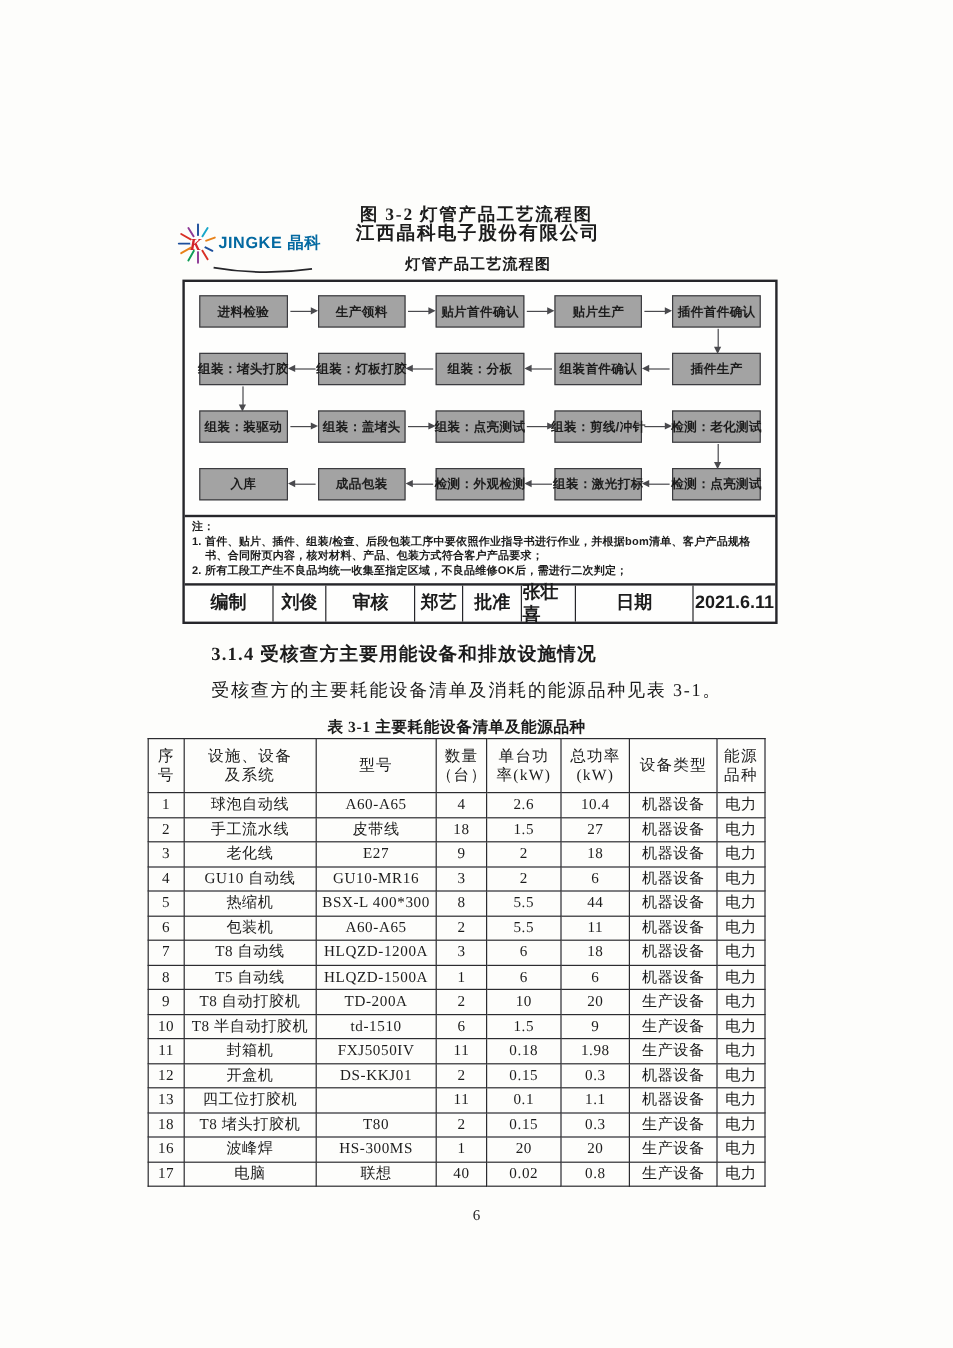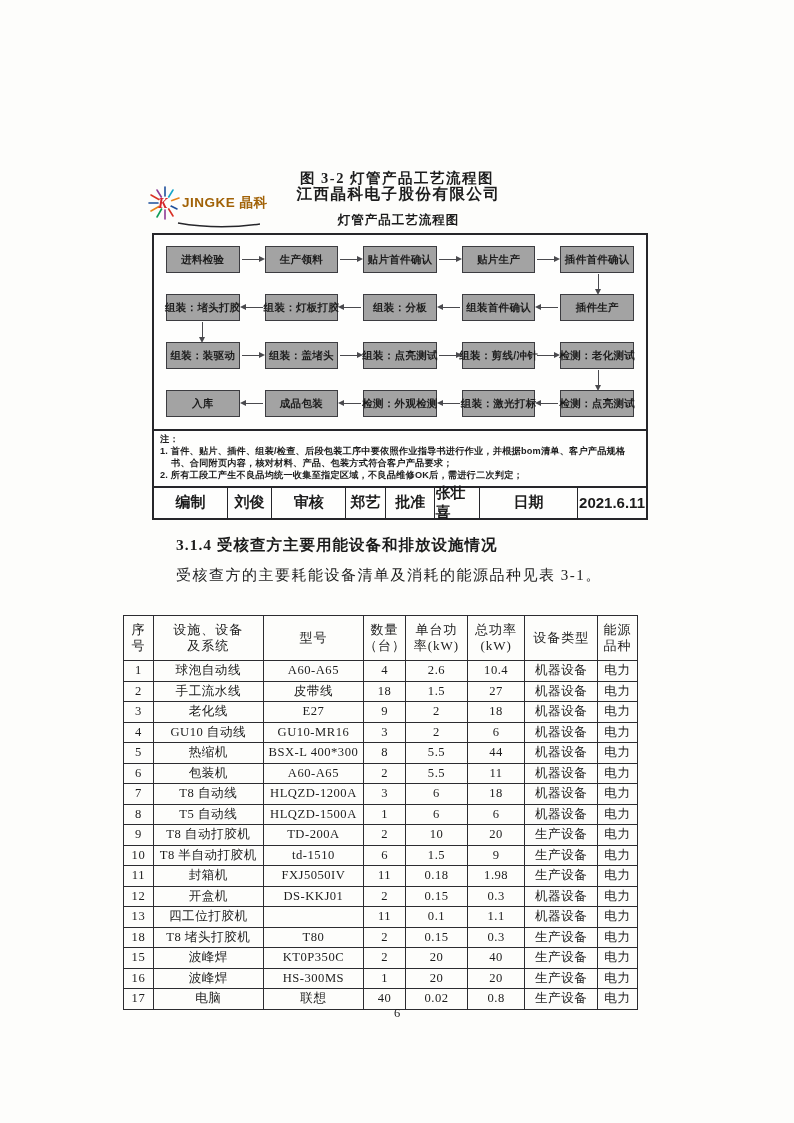--- a/index.html
+++ b/index.html
@@ -14,21 +14,21 @@
   .fig-caption {
     position:absolute; top:141px; left:0; width:100%;
     text-align:center; font-weight:bold; font-size:14.5px; letter-spacing:1.5px;margin-top:28px;
   }
 
   
   .logo { position:absolute; left:146px; top:183px; width:130px; }
   .logo-top { display:flex; align-items:center; }
   .brand-text {
     font-family:"Liberation Sans","DejaVu Sans",sans-serif;
-    font-weight:bold; font-size:13.5px; color:#a16207; letter-spacing:0.5px;
+    font-weight:bold; font-size:13.5px; color:#0369a1; letter-spacing:0.5px;
     margin-left:-4px; white-space:nowrap;
   }
   .brand-swoosh { margin-left:30px; margin-top:-2px; display:block; }
 
   
   .fc-company {
     position:absolute; left:152px; top:184px; width:493px; text-align:center;
     font-family:"Liberation Sans","DejaVu Sans",sans-serif;
     font-weight:bold; font-size:15.5px; letter-spacing:1.5px;
   }
@@ -233,20 +233,21 @@
         <div class="cell">批准</div>
         <div class="cell">张壮喜</div>
         <div class="cell">日期</div>
         <div class="cell">2021.6.11</div>
       </div>
   </div>
 
   <div class="section-heading">3.1.4 受核查方主要用能设备和排放设施情况</div>
   <div class="section-para">受核查方的主要耗能设备清单及消耗的能源品种见表 3-1。</div>
 
+  <div class="table-caption">表 3-1 主要耗能设备清单及能源品种</div>
 
   <table class="energy">
     <colgroup>
       <col class="c1">
         <col class="c2">
         <col class="c3">
         <col class="c4">
       <col class="c5">
         <col class="c6">
         <col class="c7">
@@ -405,30 +406,20 @@
           <td>18</td>
           <td>T8 堵头打胶机</td>
           <td>T80</td>
           <td>2</td>
           <td>0.15</td>
           <td>0.3</td>
           <td>生产设备</td>
           <td>电力</td>
         </tr>
         <tr>
-          <td>15</td>
-          <td>波峰焊</td>
-          <td>KT0P350C</td>
-          <td>2</td>
-          <td>20</td>
-          <td>40</td>
-          <td>生产设备</td>
-          <td>电力</td>
-        </tr>
-        <tr>
           <td>16</td>
           <td>波峰焊</td>
           <td>HS-300MS</td>
           <td>1</td>
           <td>20</td>
           <td>20</td>
           <td>生产设备</td>
           <td>电力</td>
         </tr>
         <tr>

